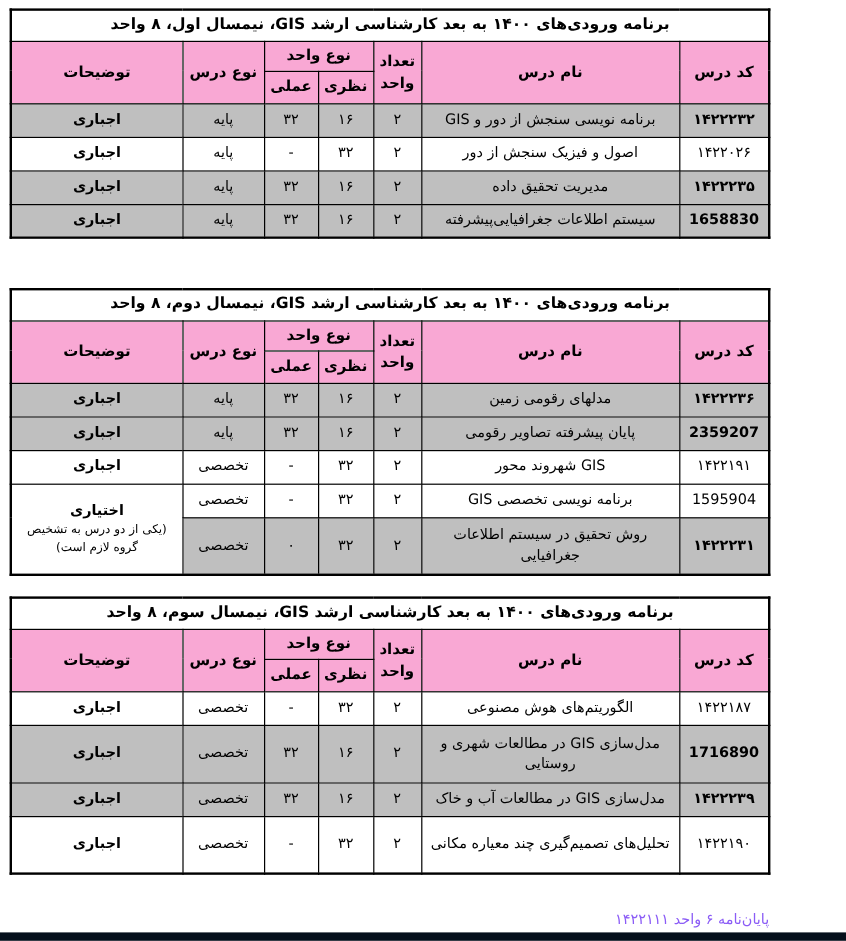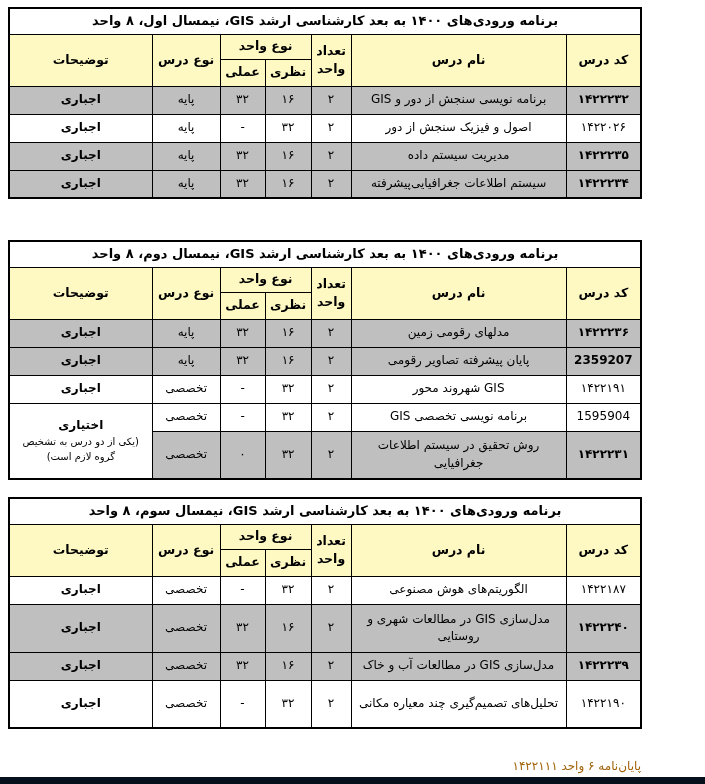--- a/index.html
+++ b/index.html
@@ -22,32 +22,32 @@
     text-align:center;vertical-align:middle;
     font-size:12px;line-height:1.45;
     padding:2px 4px;
     overflow:hidden;
   }
   tr.title-row td{
     font-weight:bold;font-size:13px;height:26px;background:#fff;
   }
   tr.head-1{height:25px;}
   tr.head-2{height:27px;}
-  table.course th{font-weight:bold;font-size:12.5px;background:#fef9c3;}
+  table.course th{font-weight:bold;font-size:12.5px;background:#f9a8d4;}
   tr.data{height:28px;}
   tr.tall{height:48px;}
   td.name{text-align:right;padding-right:7px;}
   td.notes{font-weight:bold;}
   td.notes .notes-detail{font-weight:normal;font-size:10px;line-height:1.5;}
   tr.shaded td{background:var(--row-shade,#bfbfbf);}
   tr.shaded td.code{font-weight:bold;text-align:center;}
   td.notes-merged{background:#fff !important;vertical-align:middle;}
   .footer-note{
     position:absolute;top:759px;right:64px;direction:rtl;
-    font-size:12px;color:#a16207;white-space:nowrap;
+    font-size:12px;color:#8b5cf6;white-space:nowrap;
   }
   .bottom-bar{
     position:absolute;left:0;bottom:0;width:705px;height:7px;
     background:var(--bottom-bar,#06101c);
   }
 </style>
 </head>
 <body>
 
 <div class="page">
@@ -93,29 +93,29 @@
         <td class="code">۱۴۲۲۰۲۶</td>
         <td class="name">اصول و فیزیک سنجش از دور</td>
         <td>۲</td>
         <td>۳۲</td>
         <td>-</td>
         <td>پایه</td>
         <td class="notes">اجباری</td>
       </tr>
       <tr class="data shaded">
         <td class="code">۱۴۲۲۲۳۵</td>
-        <td class="name">مدیریت سیستم داده</td>
-        <td>۲</td>
-        <td>۱۶</td>
-        <td>۳۲</td>
-        <td>پایه</td>
-        <td class="notes">اجباری</td>
-      </tr>
-      <tr class="data shaded">
-        <td class="code">۱۴۲۲۲۳۴</td>
+        <td class="name">مدیریت تحقیق داده</td>
+        <td>۲</td>
+        <td>۱۶</td>
+        <td>۳۲</td>
+        <td>پایه</td>
+        <td class="notes">اجباری</td>
+      </tr>
+      <tr class="data shaded">
+        <td class="code">1658830</td>
         <td class="name">سیستم اطلاعات جغرافیایی‌پیشرفته</td>
         <td>۲</td>
         <td>۱۶</td>
         <td>۳۲</td>
         <td>پایه</td>
         <td class="notes">اجباری</td>
       </tr>
     </tbody>
   </table>
 
@@ -228,21 +228,21 @@
       <tr class="data">
         <td class="code">۱۴۲۲۱۸۷</td>
         <td class="name">الگوریتم‌های هوش مصنوعی</td>
         <td>۲</td>
         <td>۳۲</td>
         <td>-</td>
         <td>تخصصی</td>
         <td class="notes">اجباری</td>
       </tr>
       <tr class="tall shaded">
-        <td class="code">۱۴۲۲۲۴۰</td>
+        <td class="code">1716890</td>
         <td class="name">مدل‌سازی GIS در مطالعات شهری و روستایی</td>
         <td>۲</td>
         <td>۱۶</td>
         <td>۳۲</td>
         <td>تخصصی</td>
         <td class="notes">اجباری</td>
       </tr>
       <tr class="data shaded">
         <td class="code">۱۴۲۲۲۳۹</td>
         <td class="name">مدل‌سازی GIS در مطالعات آب و خاک</td>

